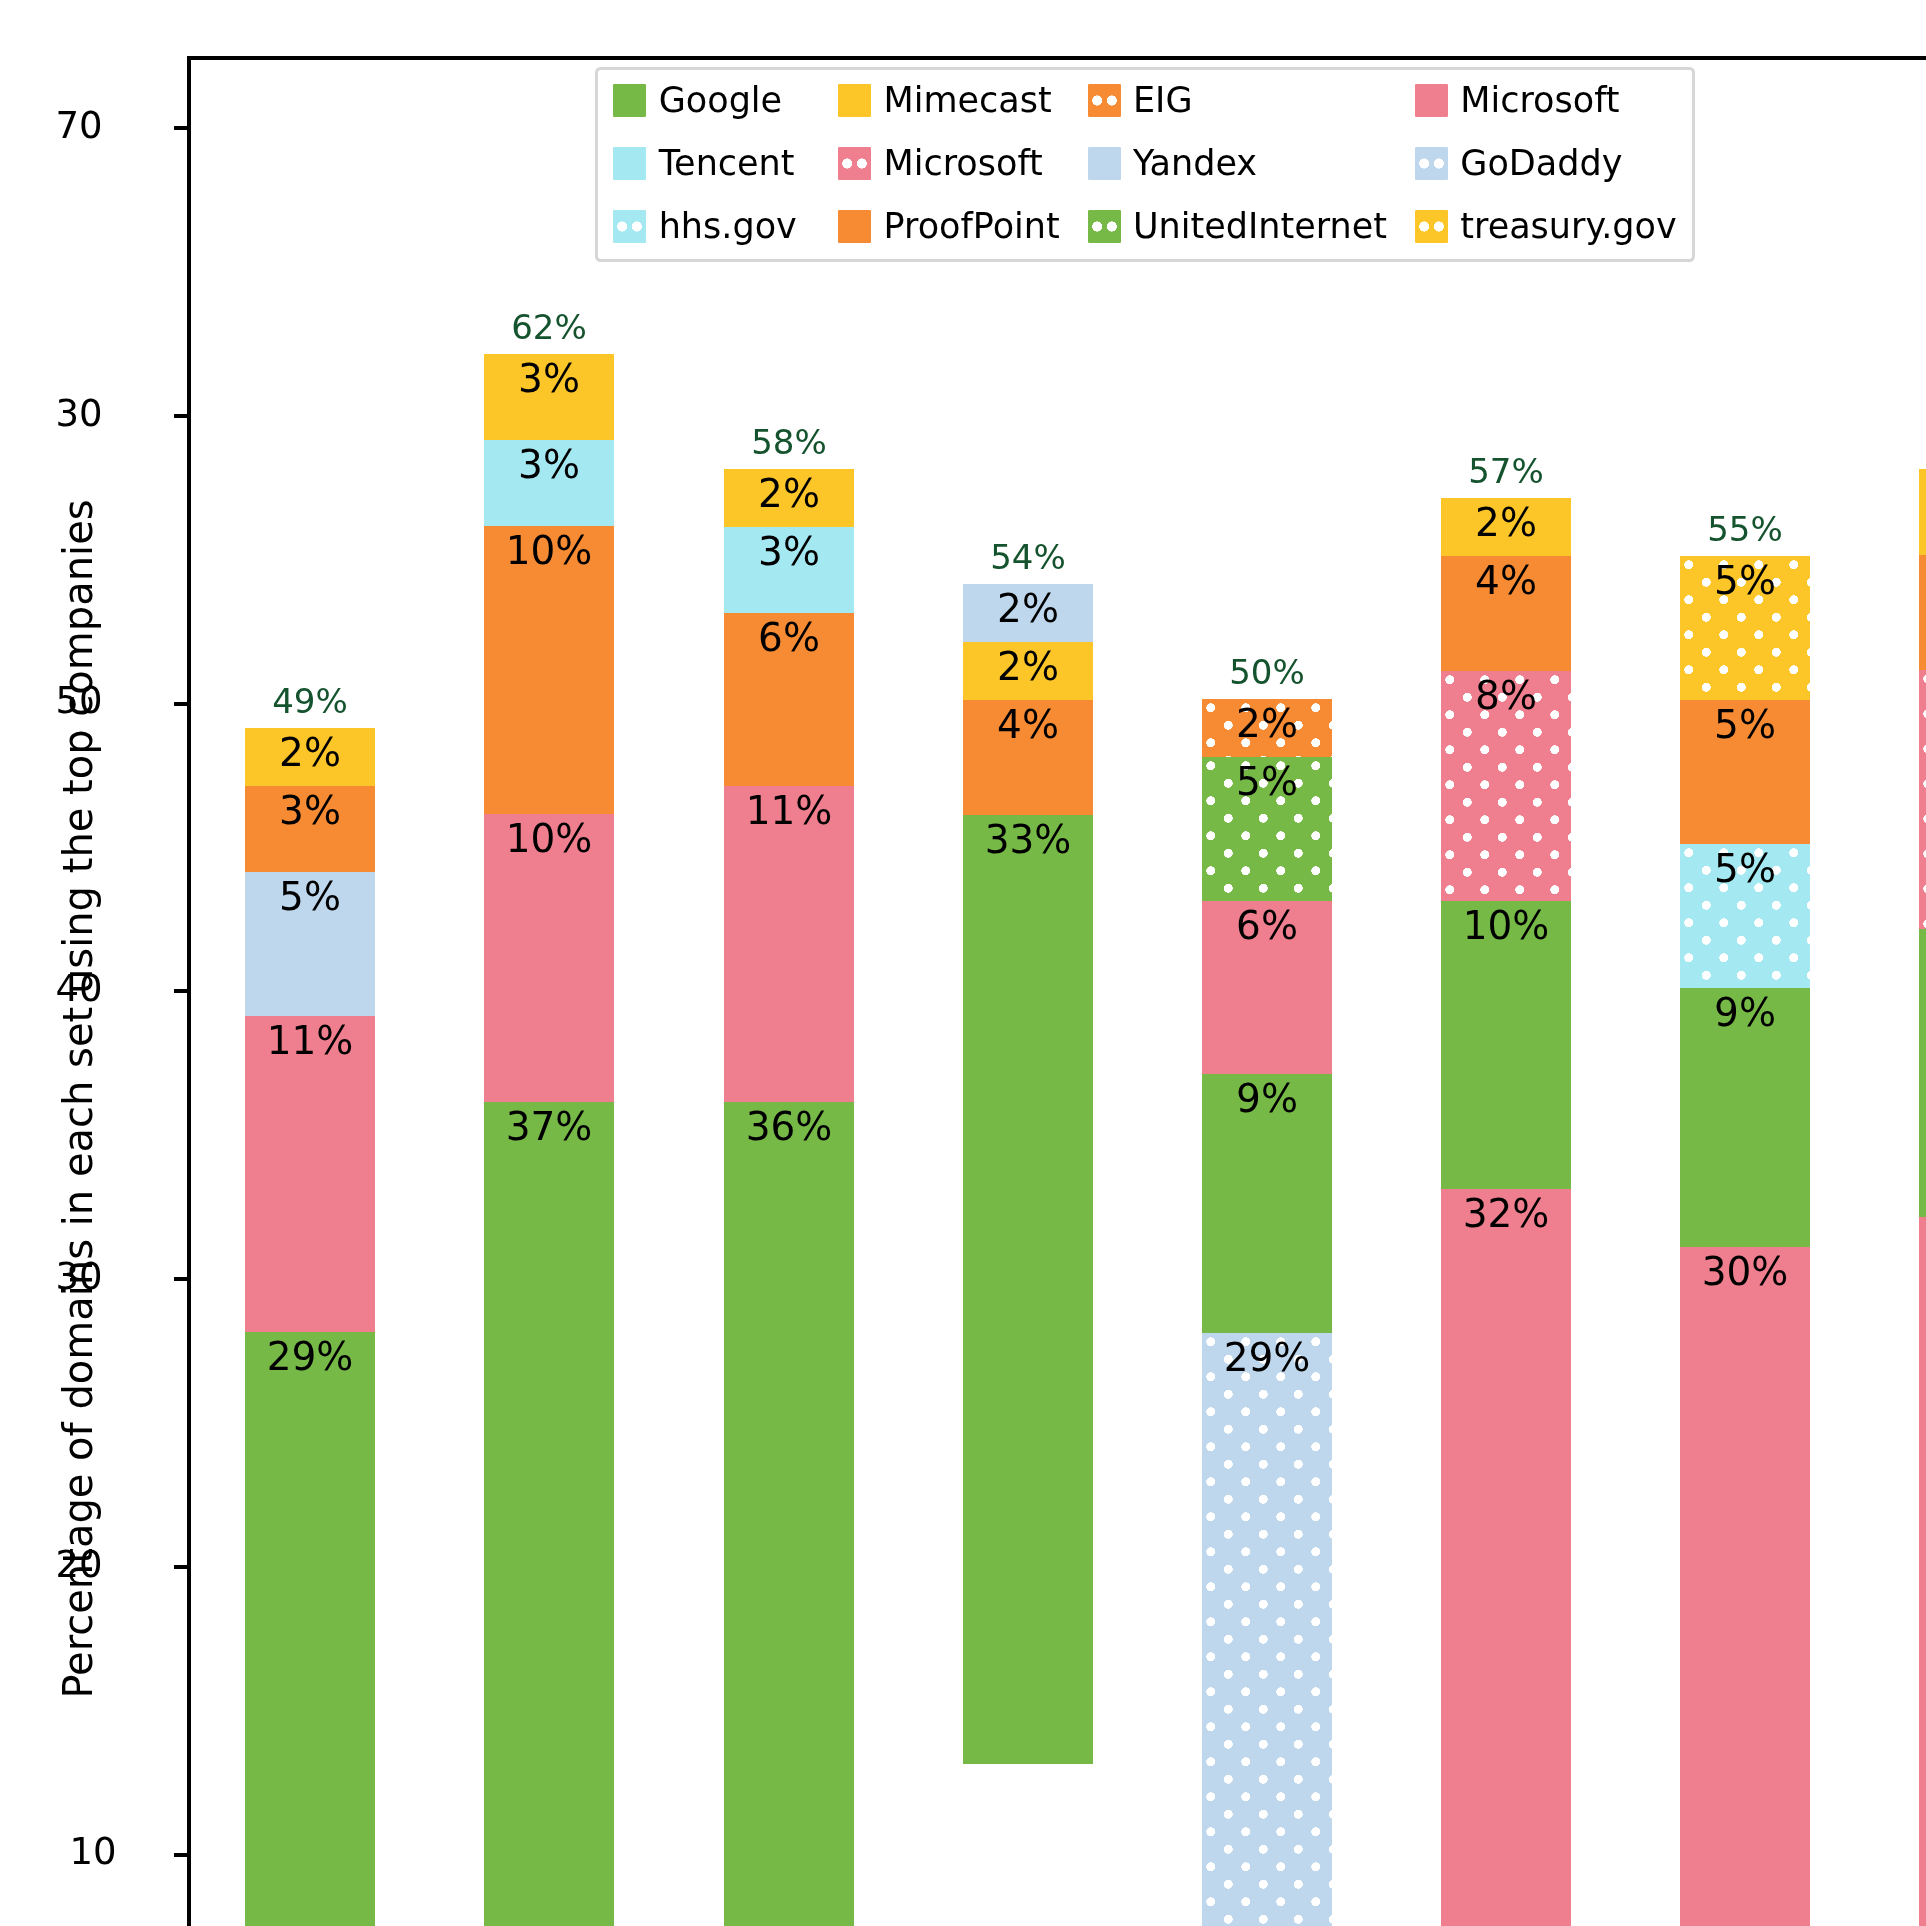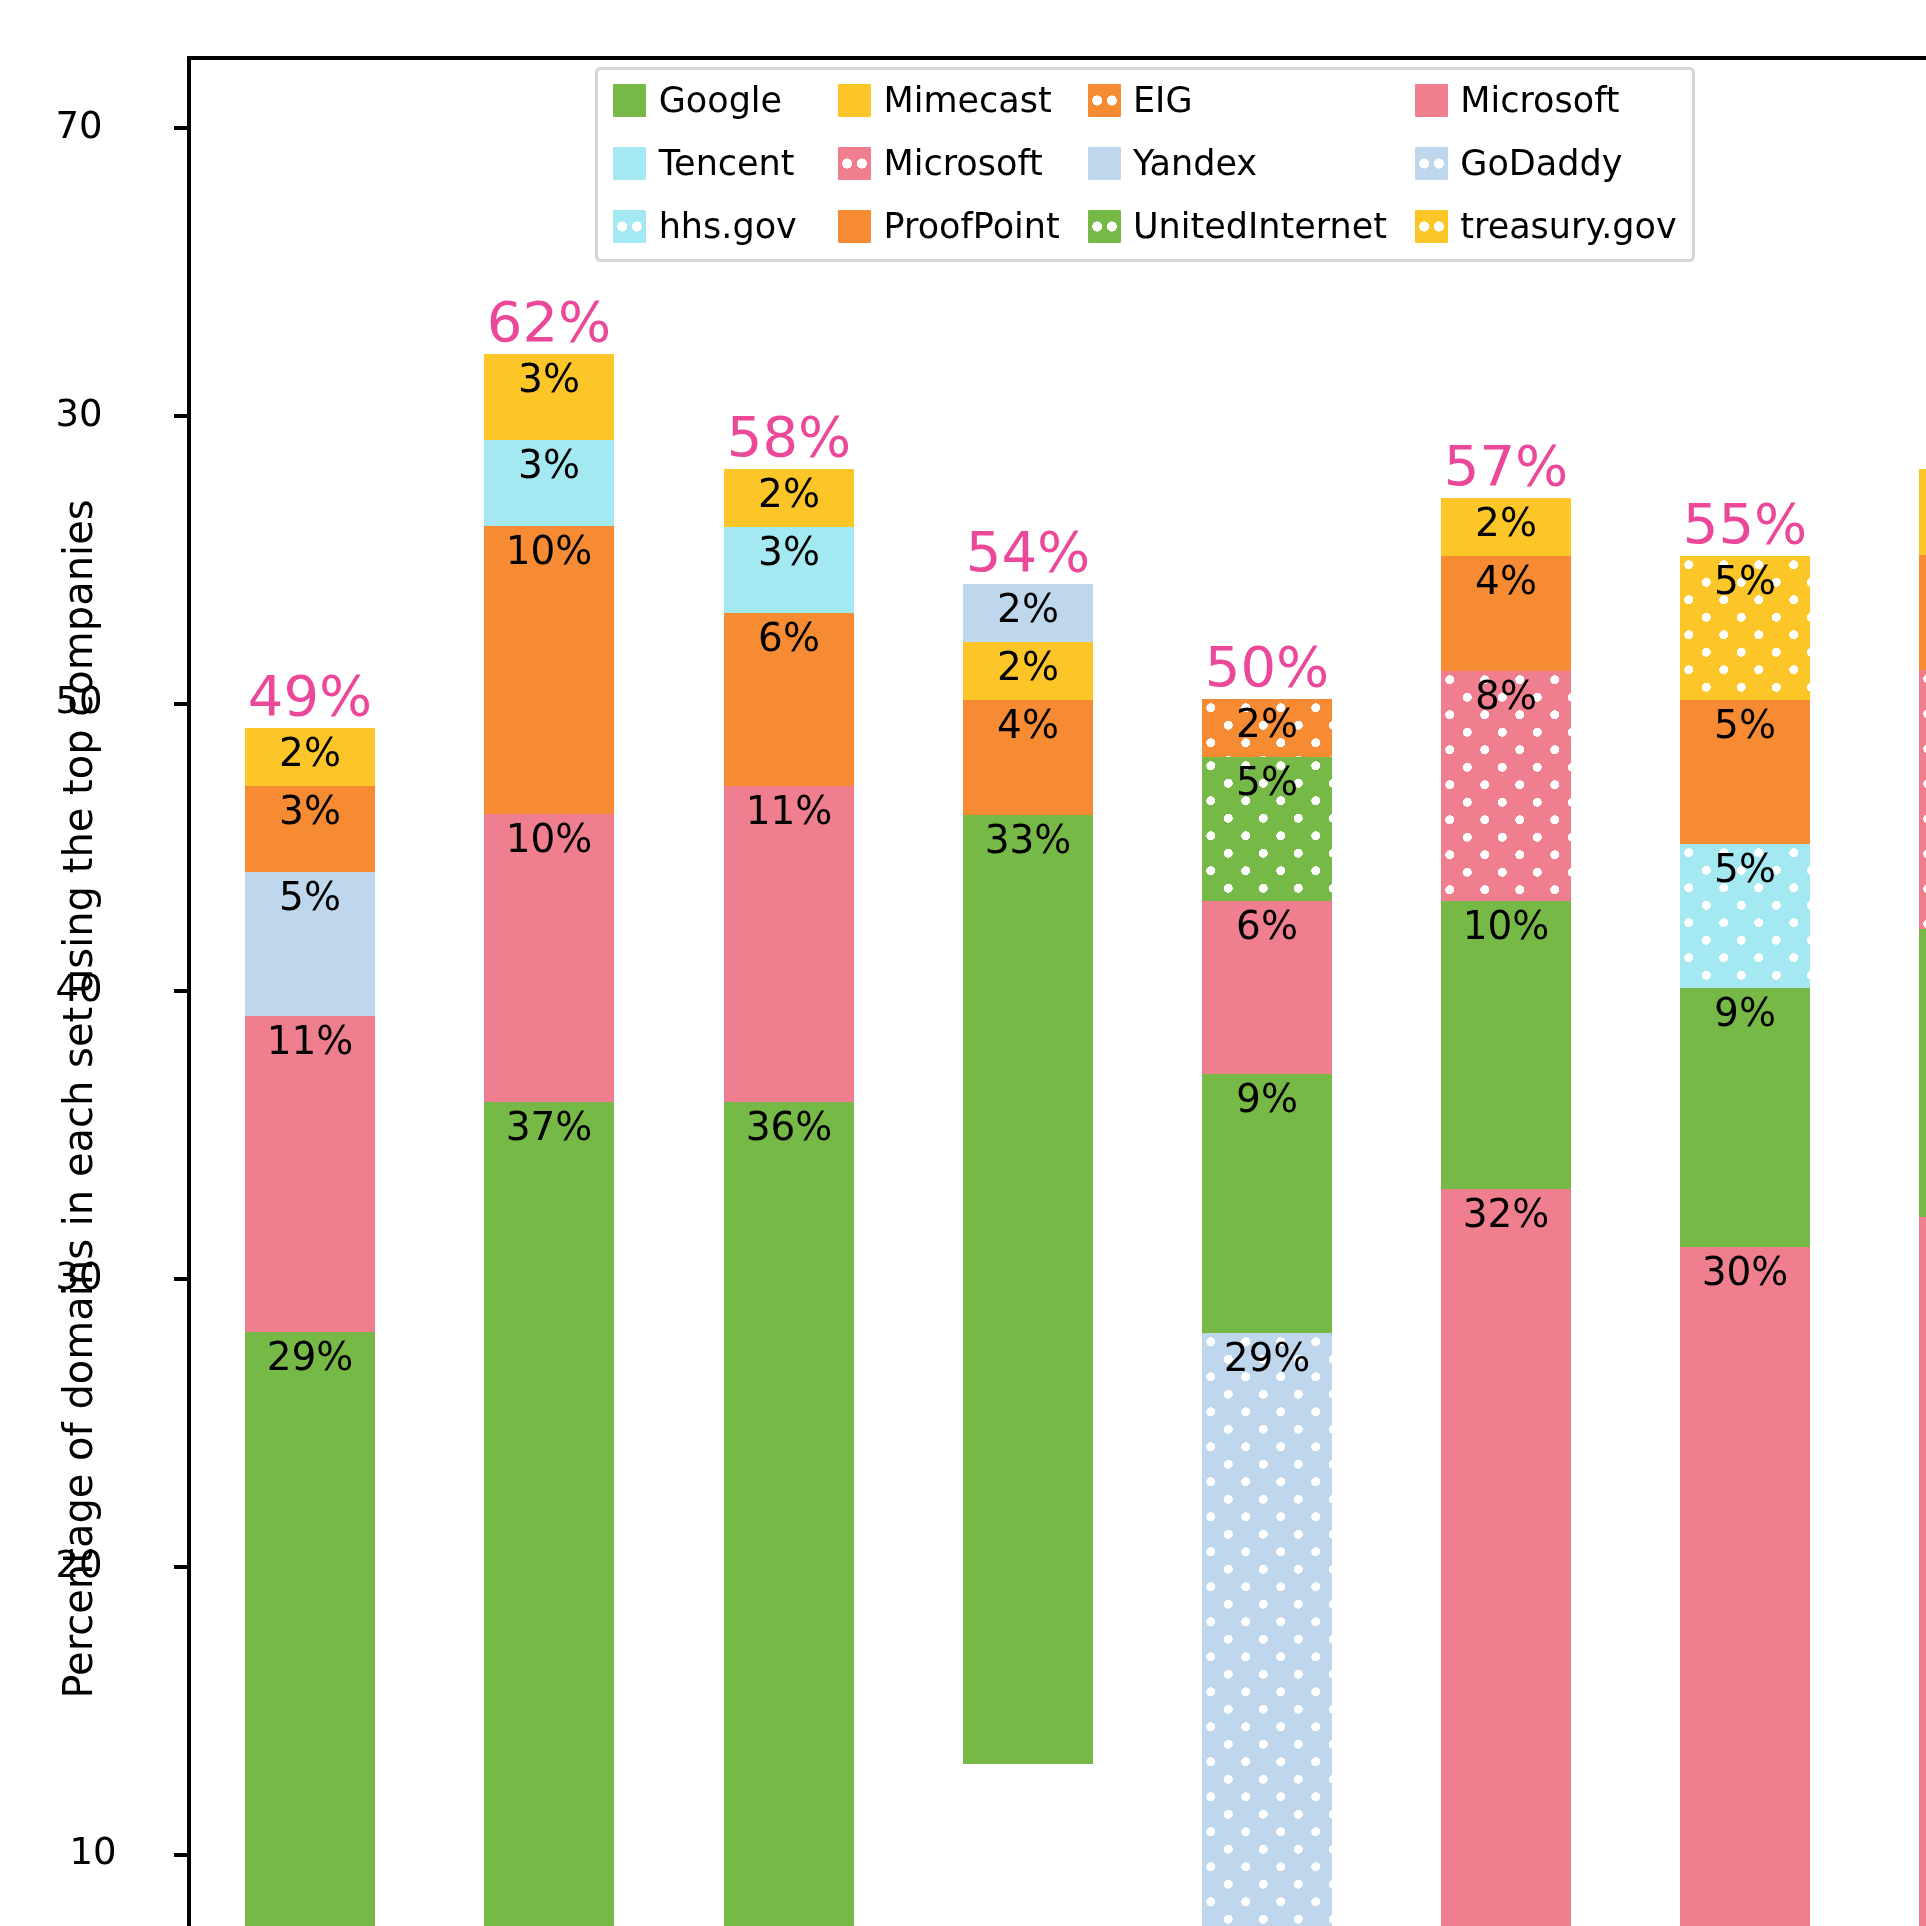--- a/index.html
+++ b/index.html
@@ -65,23 +65,23 @@
     color:#000;
     line-height:1;
     padding-top:5.4px;
     pointer-events:none;
     white-space:nowrap;
   }
   .bar-total {
     position:absolute;
     left:50%;
     transform:translate(-50%, -118%);
-    top:12px;
-    font-size:56px;
-    color:#ec4899;
+    top:0;
+    font-size:34px;
+    color:#14532d;
     white-space:nowrap;
   }
 
   
   #legend {
     position:absolute;
     left:595px; top:67px;
     width:1100px;
     background:#ffffff;
     border:3.5px solid #d6d6d6;

